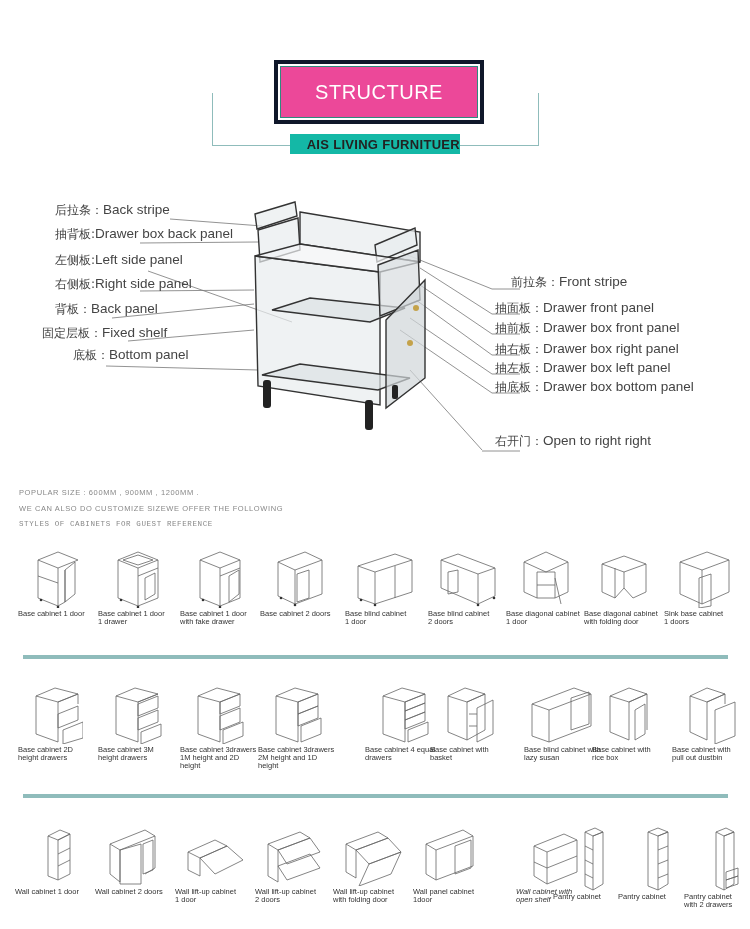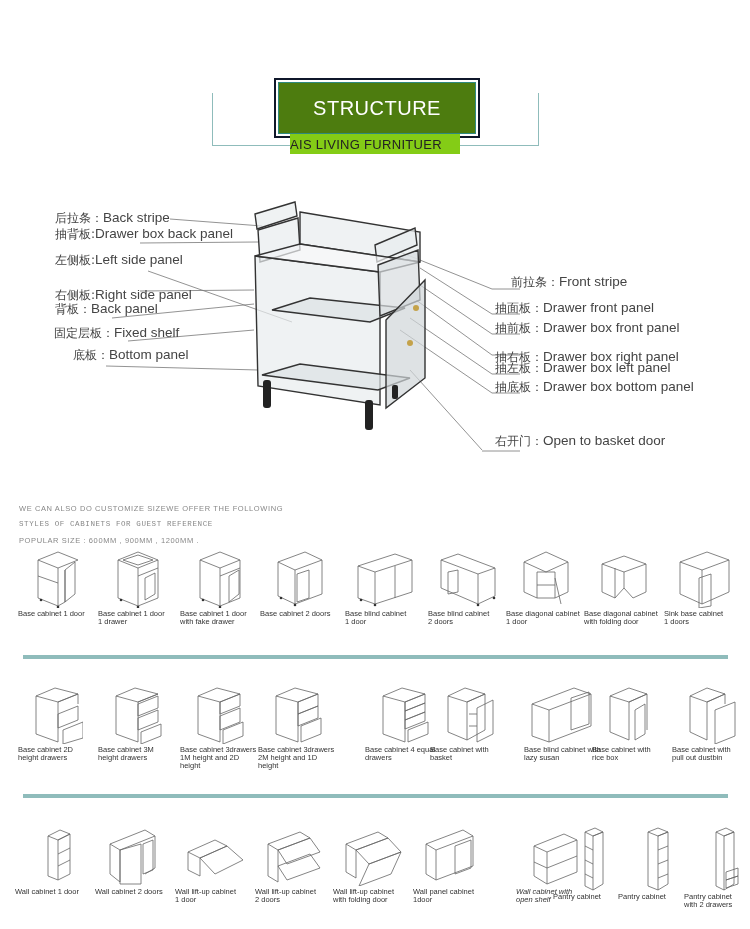--- a/index.html
+++ b/index.html
@@ -1,21 +1,21 @@
 <!DOCTYPE html>
 <html><head>
 <meta charset="utf-8">
 <style>
   html,body{margin:0;padding:0;background:#fff;}
   body{width:750px;height:929px;position:relative;overflow:hidden;font-family:"DejaVu Sans",sans-serif;color:#333;}
   
   .hdr-frame{position:absolute;left:212px;top:93px;width:325px;height:52px;border:1.5px solid #8fbcbb;border-top:none;}
-  .hdr-box{position:absolute;left:274px;top:78px;width:202px;height:56px;background:#4d7c0f;border:2px solid #0f172a;box-shadow:inset 0 0 0 2px #fff, inset 0 0 0 3px #2f8a7e;display:flex;align-items:center;justify-content:center;}
+  .hdr-box{position:absolute;left:274px;top:60px;width:202px;height:56px;background:#ec4899;border:4px solid #0f172a;box-shadow:inset 0 0 0 2px #fff, inset 0 0 0 3px #2f8a7e;display:flex;align-items:center;justify-content:center;}
   .hdr-title{color:#fff;font-family:"Liberation Sans",sans-serif;font-size:20px;letter-spacing:0.5px;}
-  .hdr-sub-wrap{position:absolute;left:290px;top:134px;width:170px;height:20px;background:#84cc16;display:flex;align-items:center;justify-content:flex-start;}
+  .hdr-sub-wrap{position:absolute;left:290px;top:134px;width:170px;height:20px;background:#14b8a6;display:flex;align-items:center;justify-content:flex-end;font-weight:bold;}
   .hdr-sub{font-family:"Liberation Sans",sans-serif;font-size:13px;color:#222;letter-spacing:0.3px;}
   
   .lbl{position:absolute;font-family:"Liberation Sans",sans-serif;font-size:13.5px;color:#444;white-space:nowrap;}
   .lbl .zh{font-family:"DejaVu Sans",sans-serif;font-size:12px;}
   svg.diag{position:absolute;left:0;top:0;}
   
   .info{position:absolute;left:19px;font-family:"Liberation Sans",sans-serif;font-size:7.5px;color:#888;letter-spacing:0.6px;white-space:nowrap;}
   
   .row{position:absolute;left:0;width:750px;}
   .item{position:absolute;width:80px;text-align:left;}
@@ -86,37 +86,37 @@
     <rect x="263" y="380" width="8" height="28" rx="3"></rect>
     <rect x="365" y="400" width="8" height="30" rx="3"></rect>
     <rect x="392" y="385" width="6" height="14" rx="2"></rect>
   </g>
   <g fill="#c4a24a">
     <circle cx="416" cy="308" r="3"></circle>
     <circle cx="410" cy="343" r="3"></circle>
   </g>
 </svg>
 
-<div class="lbl" style="left:55px;top:202px;margin-top:8px;"><span class="zh">后拉条：</span><span>Back stripe</span></div>
+<div class="lbl" style="left:55px;top:202px;"><span class="zh">后拉条：</span><span>Back stripe</span></div>
 <div class="lbl" style="left:55px;top:226px;"><span class="zh">抽背板:</span><span>Drawer box back panel</span></div>
 <div class="lbl" style="left:55px;top:252px;"><span class="zh">左侧板:</span><span>Left side panel</span></div>
-<div class="lbl" style="left:55px;top:276px;margin-top:11px;"><span class="zh">右侧板:</span><span>Right side panel</span></div>
+<div class="lbl" style="left:55px;top:276px;"><span class="zh">右侧板:</span><span>Right side panel</span></div>
 <div class="lbl" style="left:55px;top:301px;"><span class="zh">背板：</span><span>Back panel</span></div>
-<div class="lbl" style="left:54px;top:325px;text-align:center;"><span class="zh">固定层板：</span><span>Fixed shelf</span></div>
+<div class="lbl" style="left:42px;top:325px;text-align:center;"><span class="zh">固定层板：</span><span>Fixed shelf</span></div>
 <div class="lbl" style="left:73px;top:347px;"><span class="zh">底板：</span><span>Bottom panel</span></div>
 
 <div class="lbl" style="left:511px;top:274px;"><span class="zh">前拉条：</span><span>Front stripe</span></div>
 <div class="lbl" style="left:495px;top:300px;text-align:center;"><span class="zh">抽面板：</span><span>Drawer front panel</span></div>
 <div class="lbl" style="left:495px;top:320px;"><span class="zh">抽前板：</span><span>Drawer box front panel</span></div>
-<div class="lbl" style="left:495px;top:341px;margin-top:8px;"><span class="zh">抽右板：</span><span>Drawer box right panel</span></div>
+<div class="lbl" style="left:495px;top:341px;"><span class="zh">抽右板：</span><span>Drawer box right panel</span></div>
 <div class="lbl" style="left:495px;top:360px;"><span class="zh">抽左板：</span><span>Drawer box left panel</span></div>
 <div class="lbl" style="left:495px;top:379px;"><span class="zh">抽底板：</span><span>Drawer box bottom panel</span></div>
-<div class="lbl" style="left:495px;top:433px;"><span class="zh">右开门：</span><span>Open to basket door</span></div>
-
-<div class="info" style="top:488px;margin-top:48px;">POPULAR SIZE : 600MM , 900MM , 1200MM .</div>
+<div class="lbl" style="left:495px;top:433px;"><span class="zh">右开门：</span><span>Open to right right</span></div>
+
+<div class="info" style="top:488px;">POPULAR SIZE : 600MM , 900MM , 1200MM .</div>
 <div class="info" style="top:504px;">WE CAN ALSO DO CUSTOMIZE SIZEWE OFFER THE FOLLOWING</div>
 <div class="info" style="top:520px;font-family:Liberation Mono, monospace;">STYLES OF CABINETS FOR GUEST REFERENCE</div>
 
 <div class="row" style="top:548px;">
   <div class="item" style="left:18px;">
     <svg width="50" height="60" viewBox="0 0 50 60">
         <g fill="none" stroke="#666" stroke-width="0.8">
           <polygon points="5,12 25,4 45,12 25,20"></polygon>
           <polyline points="5,12 5,50 25,58 25,20"></polyline>
           <polyline points="25,58 32,54 32,22"></polyline>

